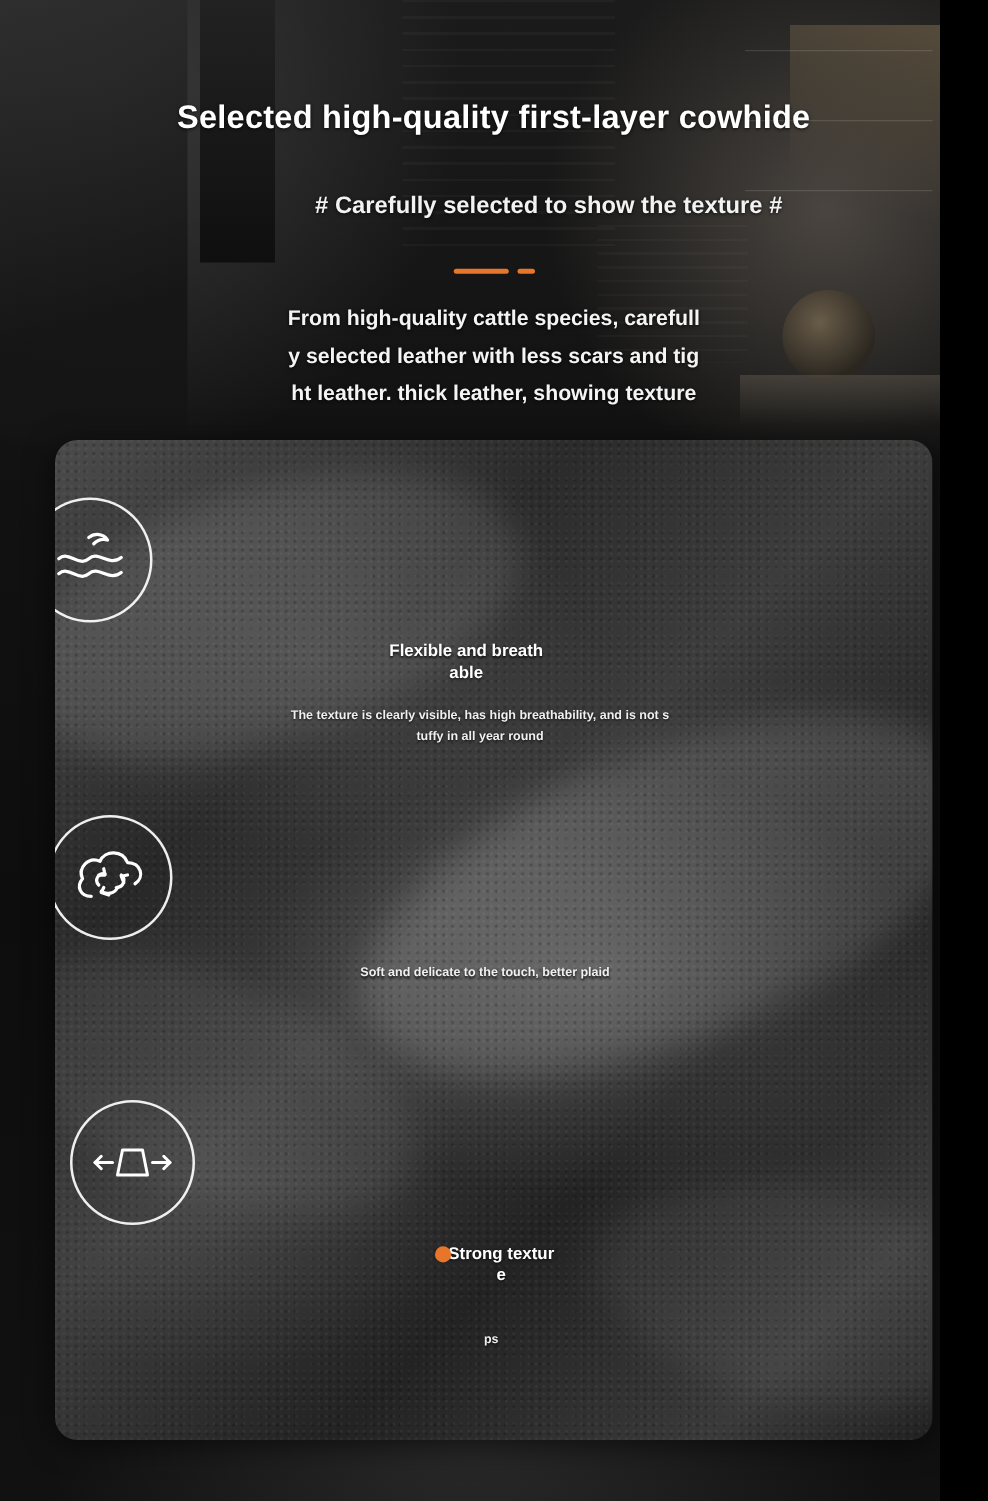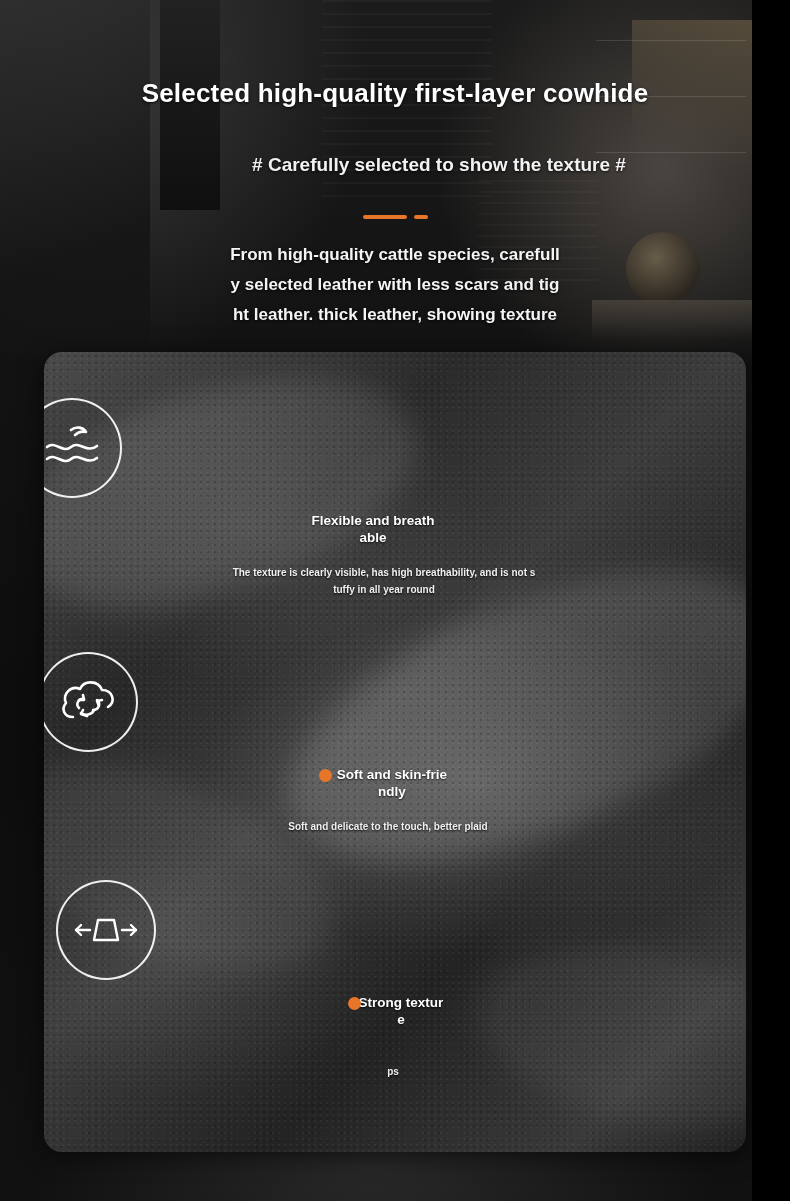--- a/index.html
+++ b/index.html
@@ -294,25 +294,20 @@
           <svg width="62" height="54" viewBox="0 0 62 54" fill="none" stroke="#ffffff" stroke-width="2.6" stroke-linecap="round" stroke-linejoin="round">
             <path d="M16 42 C7 42, 4 34, 9 28 C5 19, 14 10, 23 14 C27 5, 41 5, 45 15 C56 15, 59 27, 51 32"></path>
             <path d="M22 33 C18 29, 22 23, 27 24"></path>
             <path d="M26 20 l1 5 l-5 0"></path>
             <path d="M40 25 C44 28, 42 35, 36 35"></path>
             <path d="M42 31 l-2 -5 l5 -1"></path>
             <path d="M24 38 C28 41, 35 40, 37 35"></path>
             <path d="M30 41 l-6 -2 l2 -4"></path>
           </svg>
         </div>
-        <div class="f-title title-wrap">
-          <span class="dot dot-2"></span>
-          <span>Soft and skin-frie</span><br>
-          <span>ndly</span>
-        </div>
         <div class="f-desc">
           <span>Soft and delicate to the touch, better plaid</span>
         </div>
       </div>
 
       <div class="feature f3">
         <div class="circle">
           <svg width="68" height="42" viewBox="0 0 68 42" fill="none" stroke="#ffffff" stroke-width="2.4" stroke-linecap="round" stroke-linejoin="round">
             <path d="M26 11 L42 11 L46 31 L22 31 Z"></path>
             <path d="M18 21 L4 21"></path>

